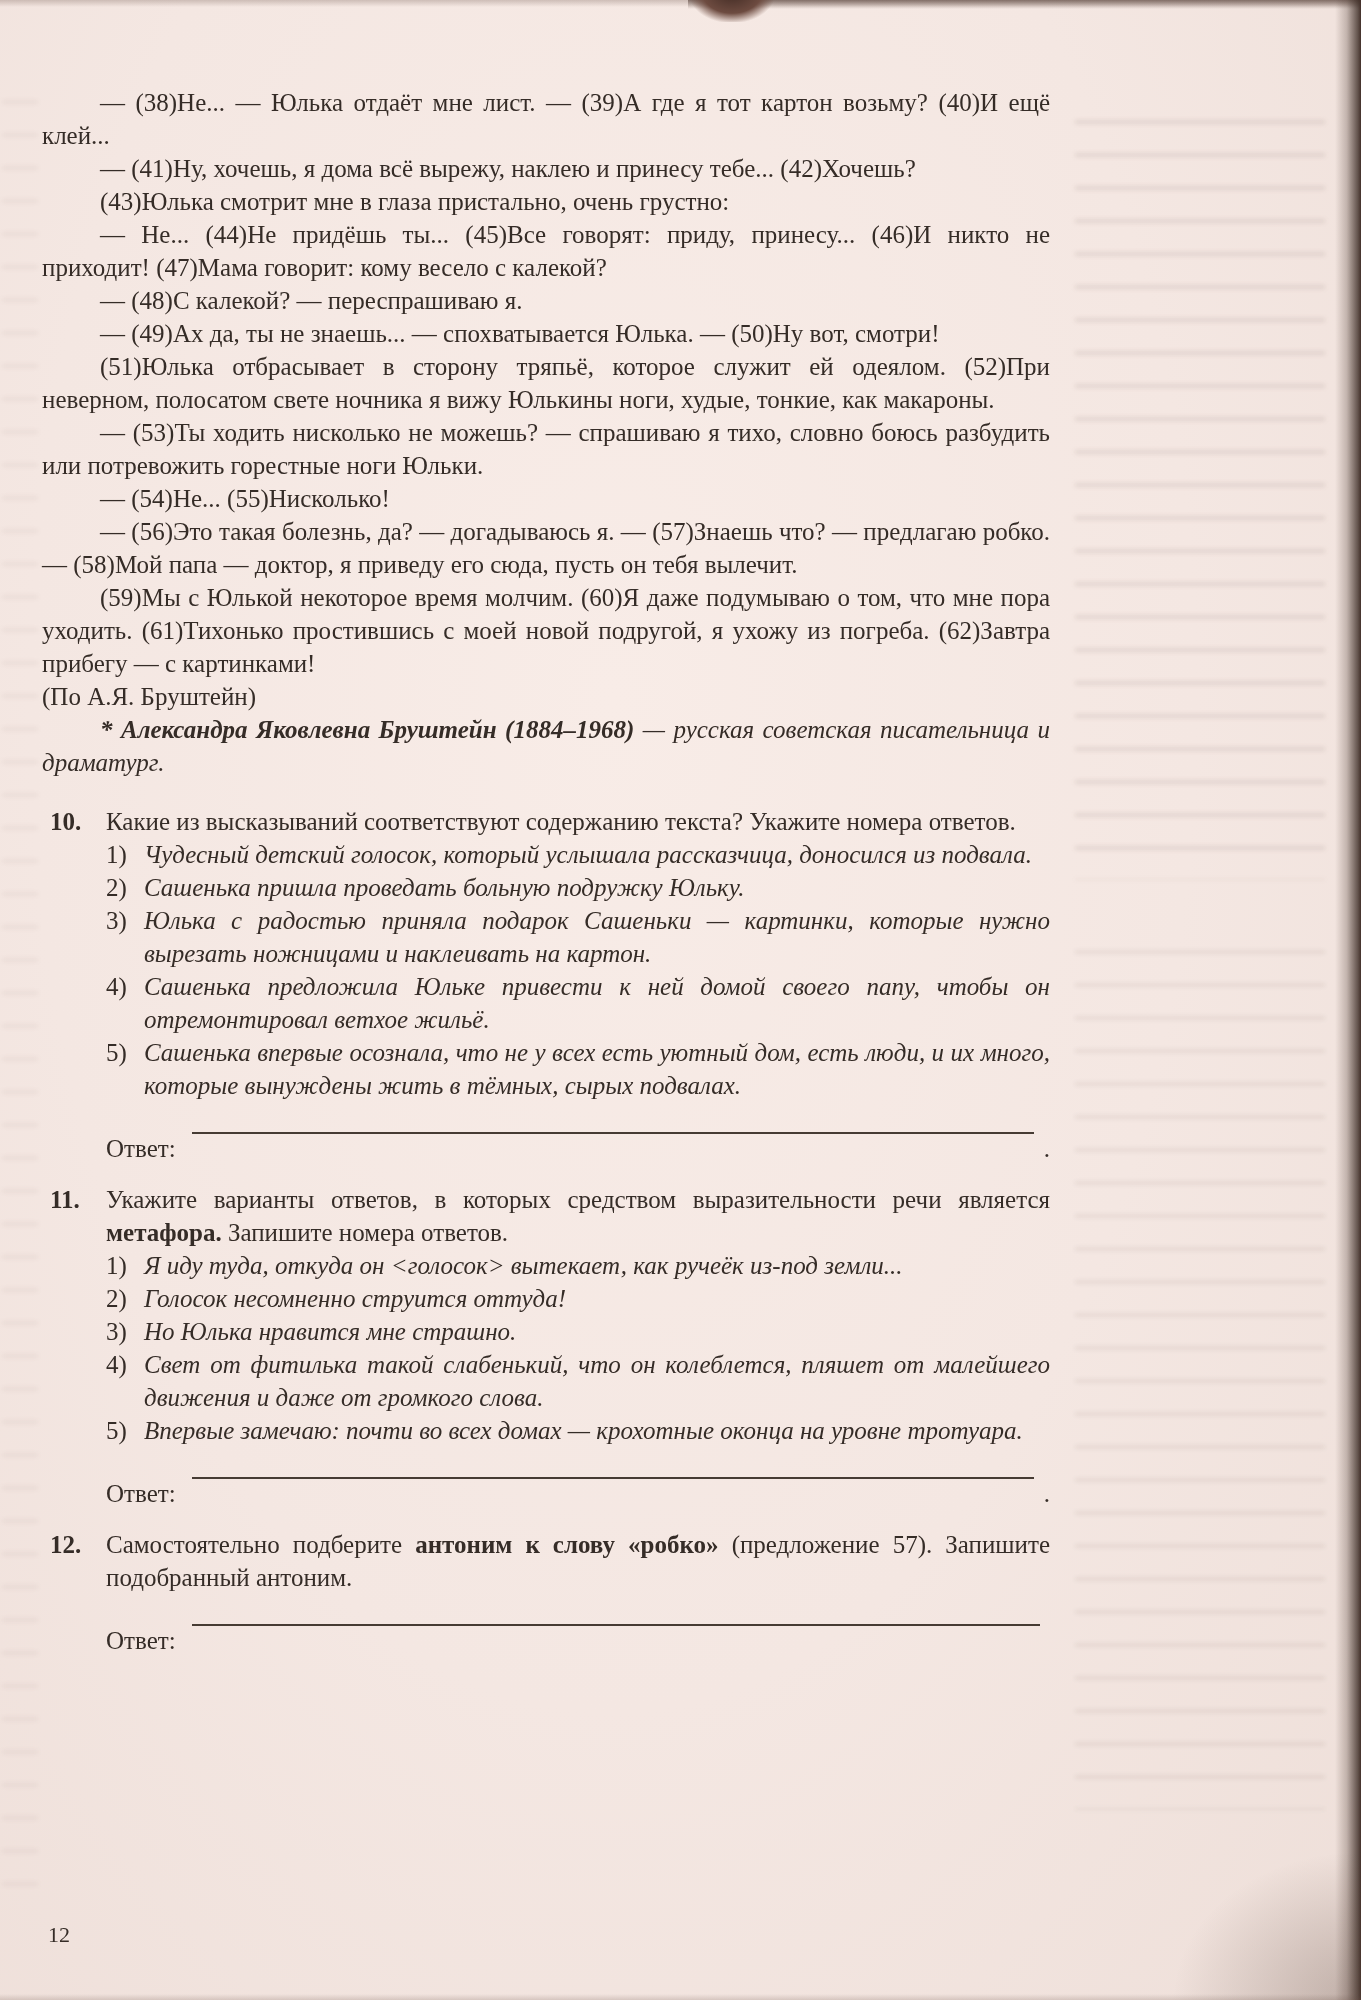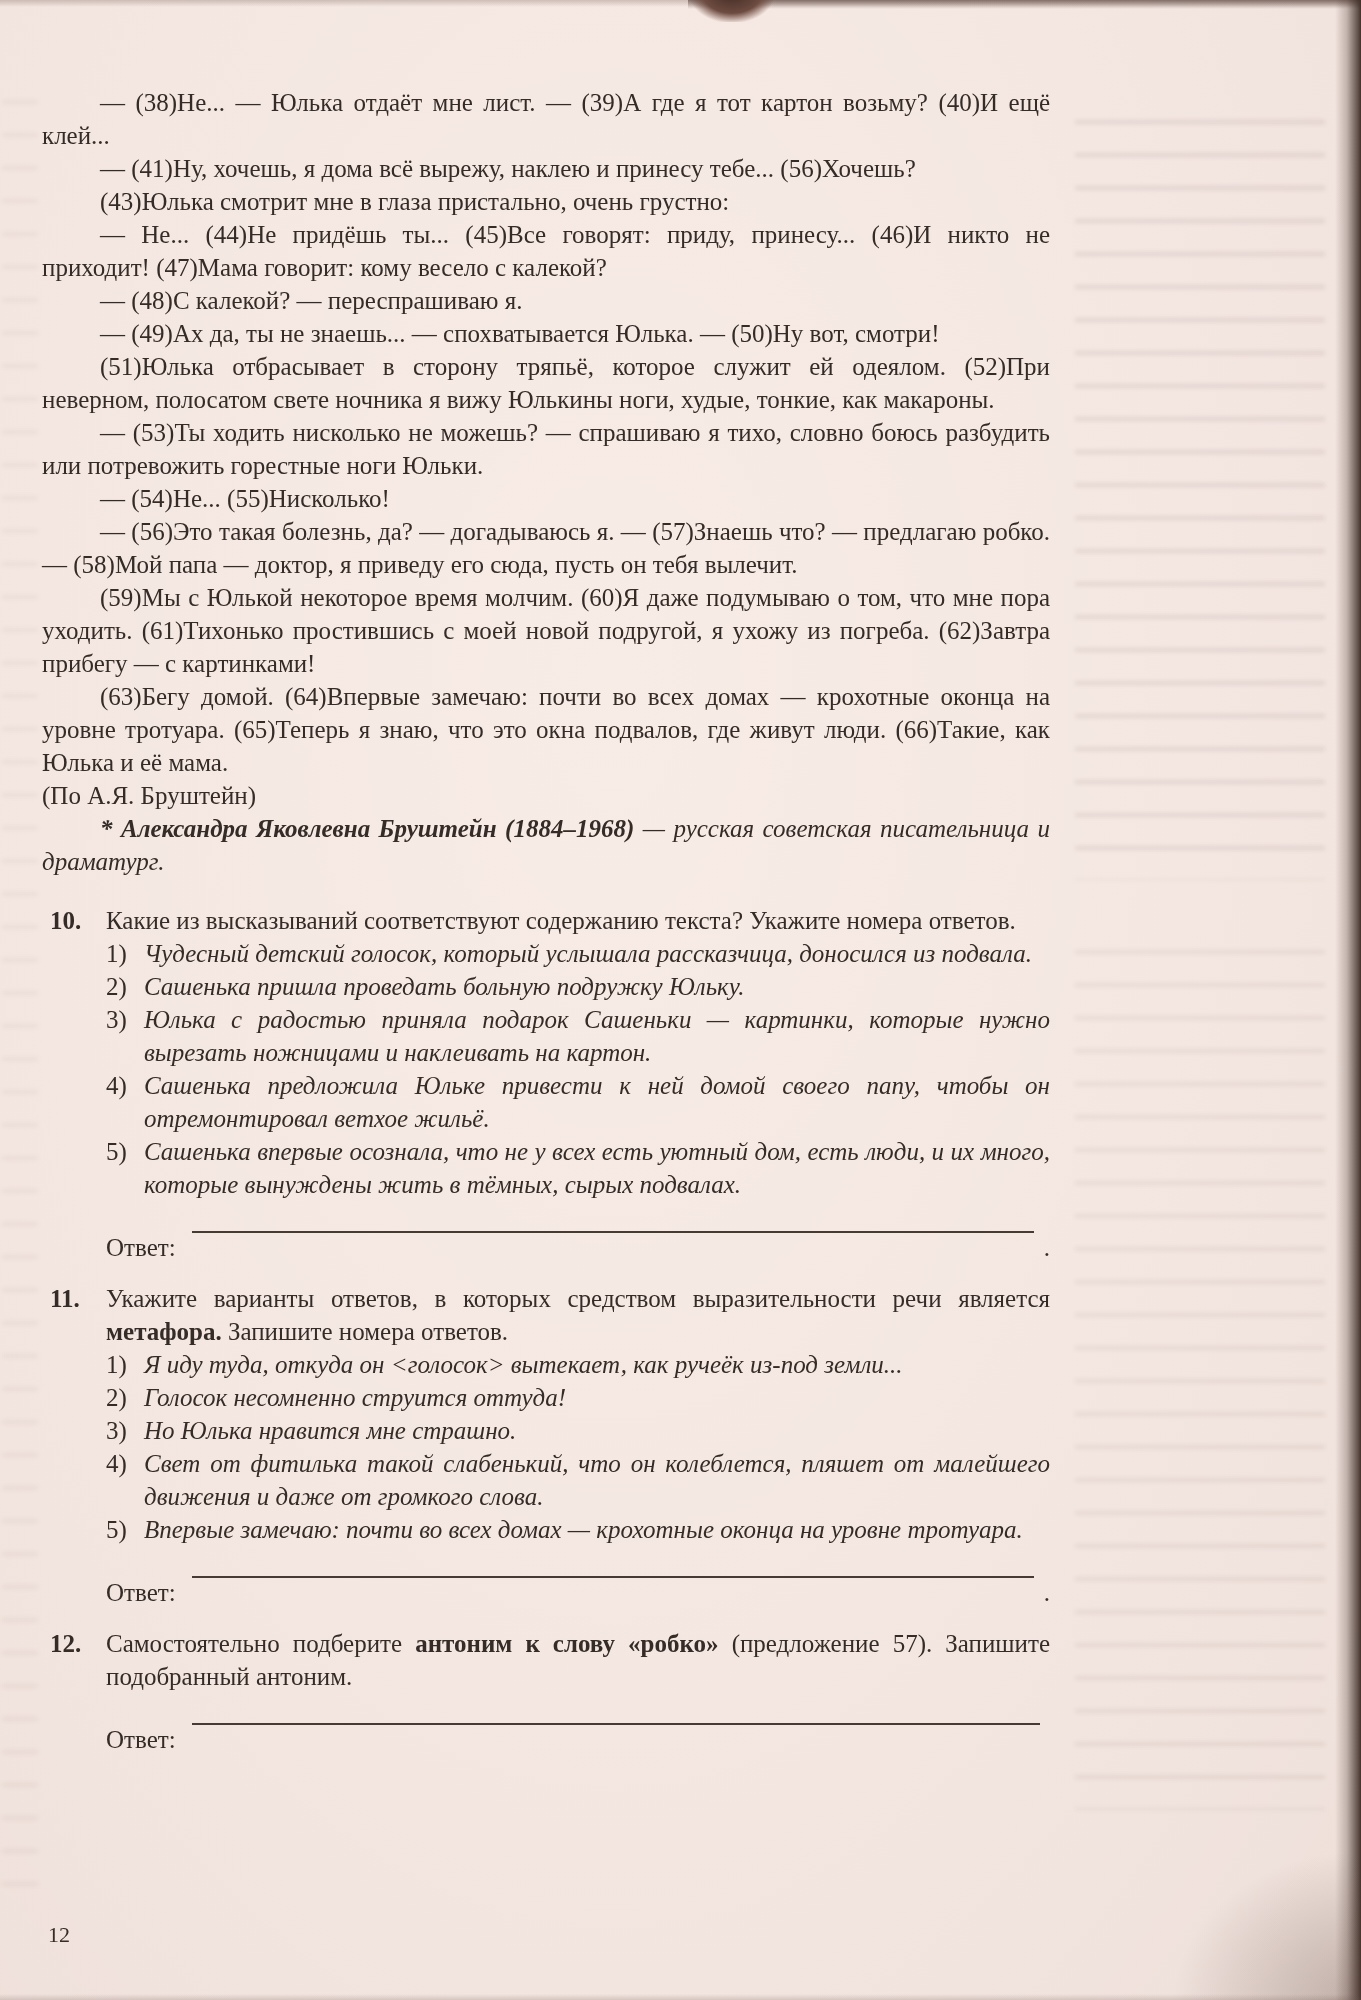--- a/index.html
+++ b/index.html
@@ -87,31 +87,30 @@
 <div class="page">
 
   <div class="bleed b1"></div>
   <div class="bleed b2"></div>
   <div class="bleed b3"></div>
 
   <div class="content">
 
     <div class="passage">
       <p class="para">— (38)Не... — Юлька отдаёт мне лист. — (39)А где я тот картон возьму? (40)И ещё клей...</p>
-      <p class="para">— (41)Ну, хочешь, я дома всё вырежу, наклею и принесу тебе... (56)Хочешь?</p>
+      <p class="para">— (41)Ну, хочешь, я дома всё вырежу, наклею и принесу тебе... (42)Хочешь?</p>
       <p class="para">(43)Юлька смотрит мне в глаза пристально, очень грустно:</p>
       <p class="para">— Не... (44)Не придёшь ты... (45)Все говорят: приду, принесу... (46)И никто не приходит! (47)Мама говорит: кому весело с калекой?</p>
       <p class="para">— (48)С калекой? — переспрашиваю я.</p>
       <p class="para">— (49)Ах да, ты не знаешь... — спохватывается Юлька. — (50)Ну вот, смотри!</p>
       <p class="para">(51)Юлька отбрасывает в сторону тряпьё, которое служит ей одеялом. (52)При неверном, полосатом свете ночника я вижу Юлькины ноги, худые, тонкие, как макароны.</p>
       <p class="para">— (53)Ты ходить нисколько не можешь? — спрашиваю я тихо, словно боюсь разбудить или потревожить горестные ноги Юльки.</p>
       <p class="para">— (54)Не... (55)Нисколько!</p>
       <p class="para">— (56)Это такая болезнь, да? — догадываюсь я. — (57)Знаешь что? — предлагаю робко. — (58)Мой папа — доктор, я приведу его сюда, пусть он тебя вылечит.</p>
       <p class="para">(59)Мы с Юлькой некоторое время молчим. (60)Я даже подумываю о том, что мне пора уходить. (61)Тихонько простившись с моей новой подругой, я ухожу из погреба. (62)Завтра прибегу — с картинками!</p>
-      <p class="para">(63)Бегу домой. (64)Впервые замечаю: почти во всех домах — крохотные оконца на уровне тротуара. (65)Теперь я знаю, что это окна подвалов, где живут люди. (66)Такие, как Юлька и её мама.</p>
       <p class="attribution">(По А.Я. Бруштейн)</p>
       <p class="footnote"><span class="fn-name">* Александра Яковлевна Бруштейн (1884–1968)</span><span> — русская советская писательница и драматург.</span></p>
     </div>
 
     <div class="task first">
       <div class="task-head">
         <span class="task-num">10.</span>
         <p class="task-prompt"><span>Какие из высказываний соответствуют содержанию текста? Укажите номера ответов.</span><b class="prompt-bold"></b><span></span></p>
       </div>
       <div class="option">

